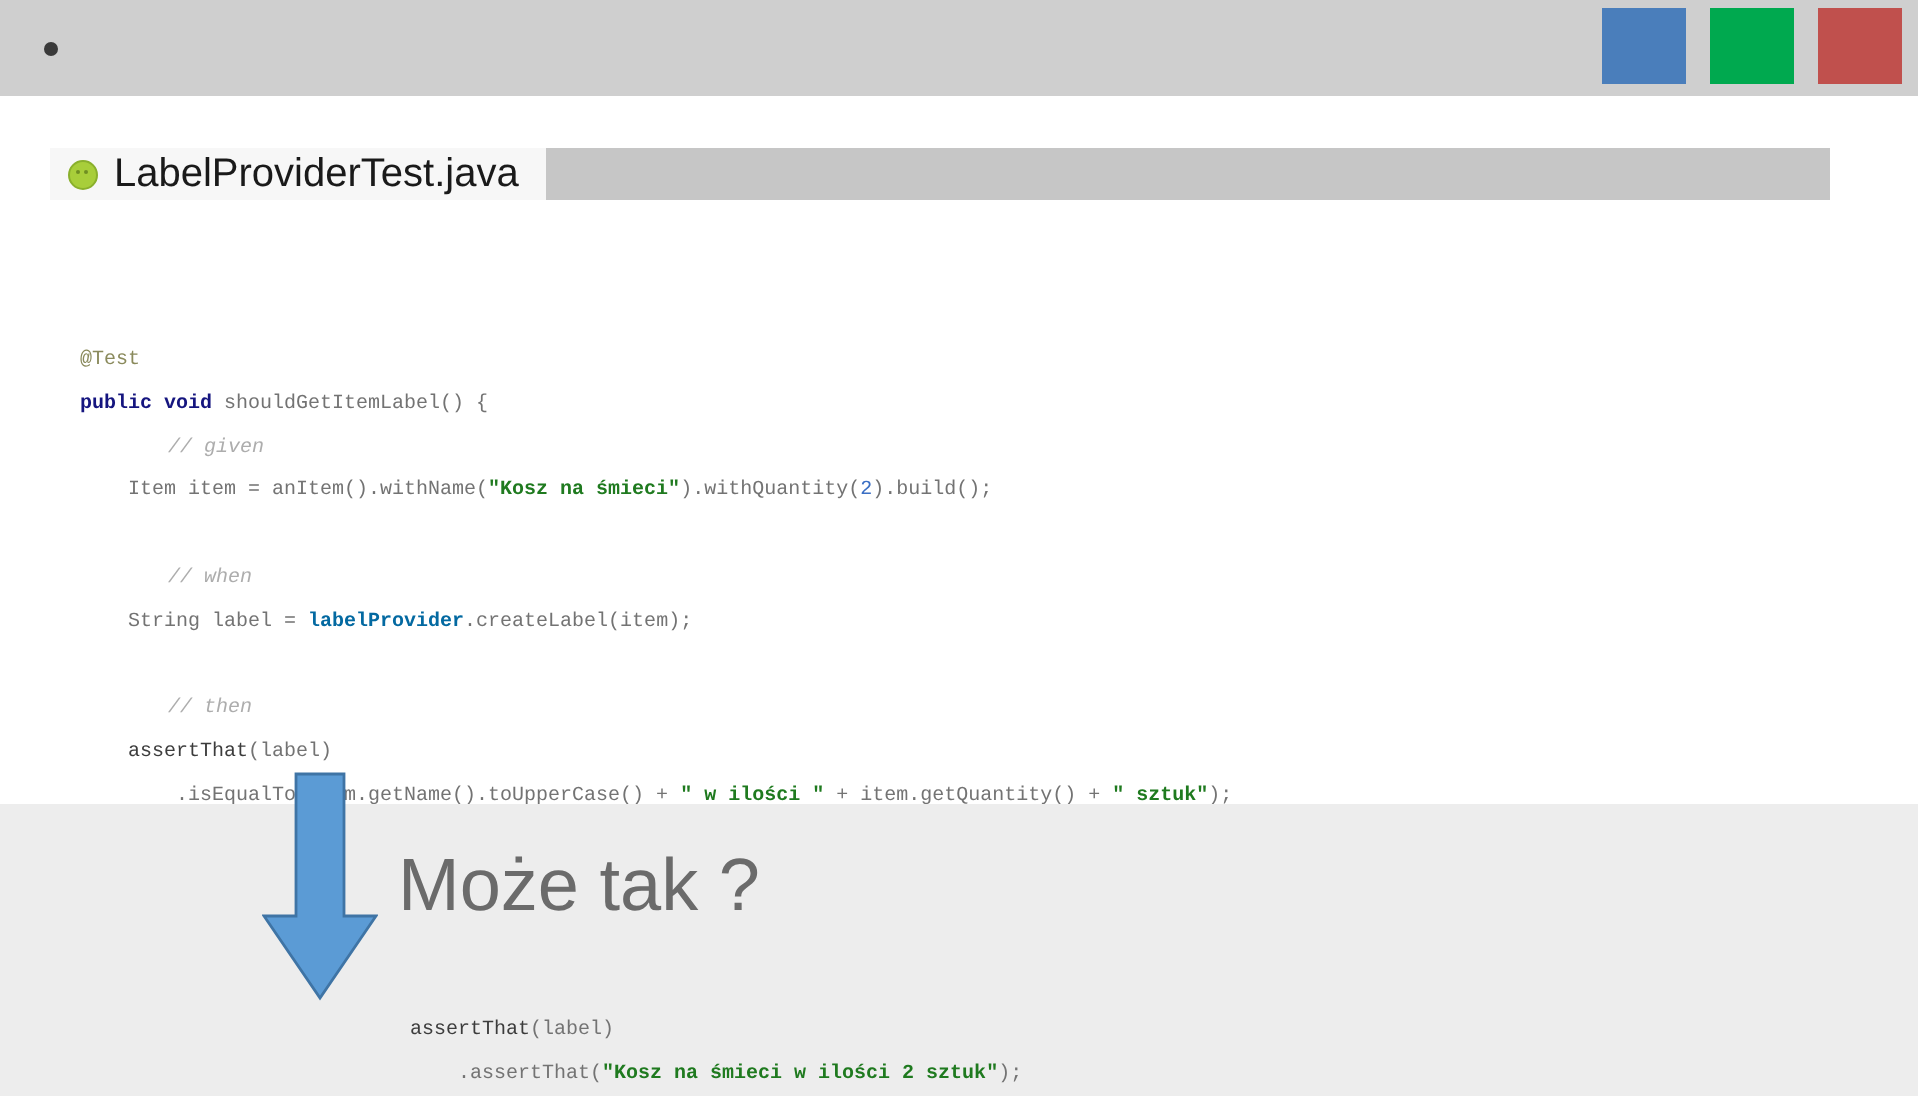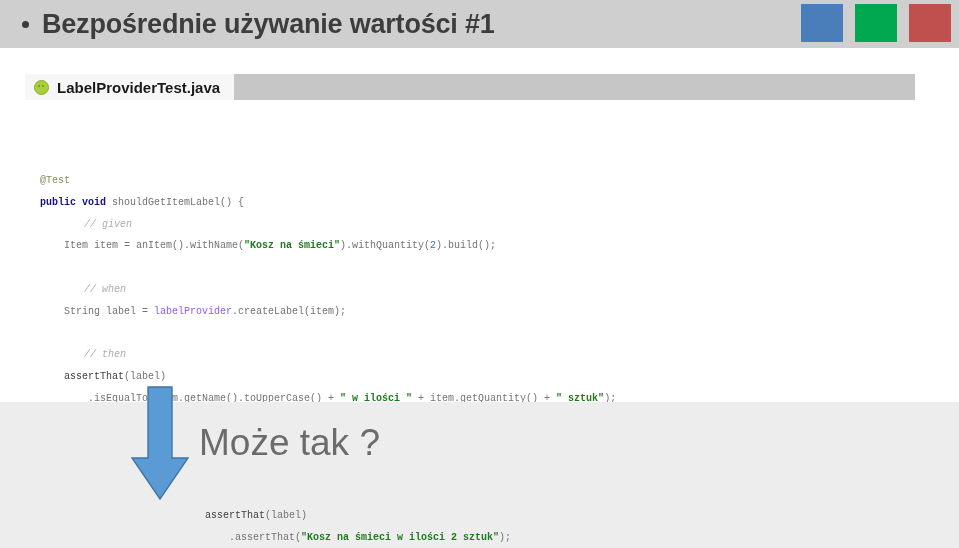--- a/index.html
+++ b/index.html
@@ -90,24 +90,23 @@
     content: "";
     position: absolute;
     width: 2px; height: 2px;
     border-radius: 50%;
     background: #6f8f22;
     top: 4px;
   }
   #tab-icon::before { left: 3px; }
   #tab-icon::after  { left: 7px; }
   #tab-label {
-    font-size: 15px;
+    font-size: 20px;
     color: #1a1a1a;
     white-space: nowrap;
-    font-weight: bold;
   }
 
   
   .code-block {
     font-family: "Liberation Mono", "DejaVu Sans Mono", monospace;
     font-size: 10px;
     line-height: 21.8px;
     white-space: pre;
     color: #3c3c3c;
   }
@@ -118,21 +117,21 @@
   #code-bottom {
     position: absolute;
     left: 205px; top: 505px;
     z-index: 3;
   }
   .tok-anno    { color: #8a8a5c; }
   .tok-kw      { color: #15157f; font-weight: bold; }
   .tok-cmt     { color: #adadad; font-style: italic; margin-left: 20px; }
   .tok-str     { color: #1f7a1f; font-weight: bold; }
   .tok-num     { color: #3b6fc4; }
-  .tok-field   { color: #8b5cf6; font-weight: normal; }
+  .tok-field   { color: #0369a1; font-weight: bold; }
   .tok-static  { }
   .tok-plain   { color: #737373; }
 
   
   #lower-panel {
     position: absolute;
     left: 0; top: 402px;
     width: 959px;
     height: 146px;
     background: #ededed;
@@ -150,21 +149,20 @@
     color: #6b6b6b;
     white-space: nowrap;
     z-index: 3;
   }
 </style>
 </head>
 <body>
 
 <div id="slide-header">
   <span id="title-bullet"></span>
-  <span id="page-title">Bezpośrednie używanie wartości #1</span>
   <div id="swatches">
       <div class="swatch" style="background: rgb(74, 126, 187);"></div>
       <div class="swatch" style="background: rgb(0, 169, 79);"></div>
       <div class="swatch" style="background: rgb(192, 80, 77);"></div>
     </div>
 </div>
 
 <div id="editor-panel">
   <div id="tab-bar">
     <div id="tab-active">

